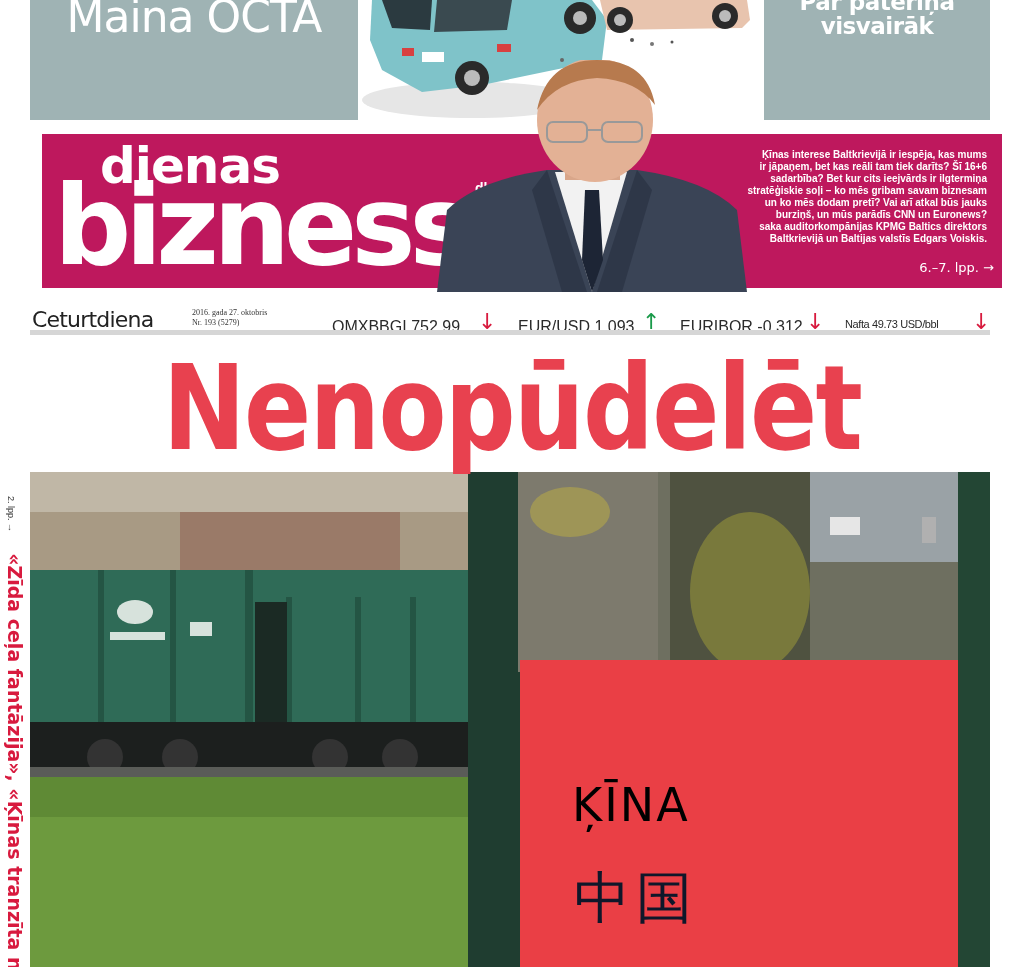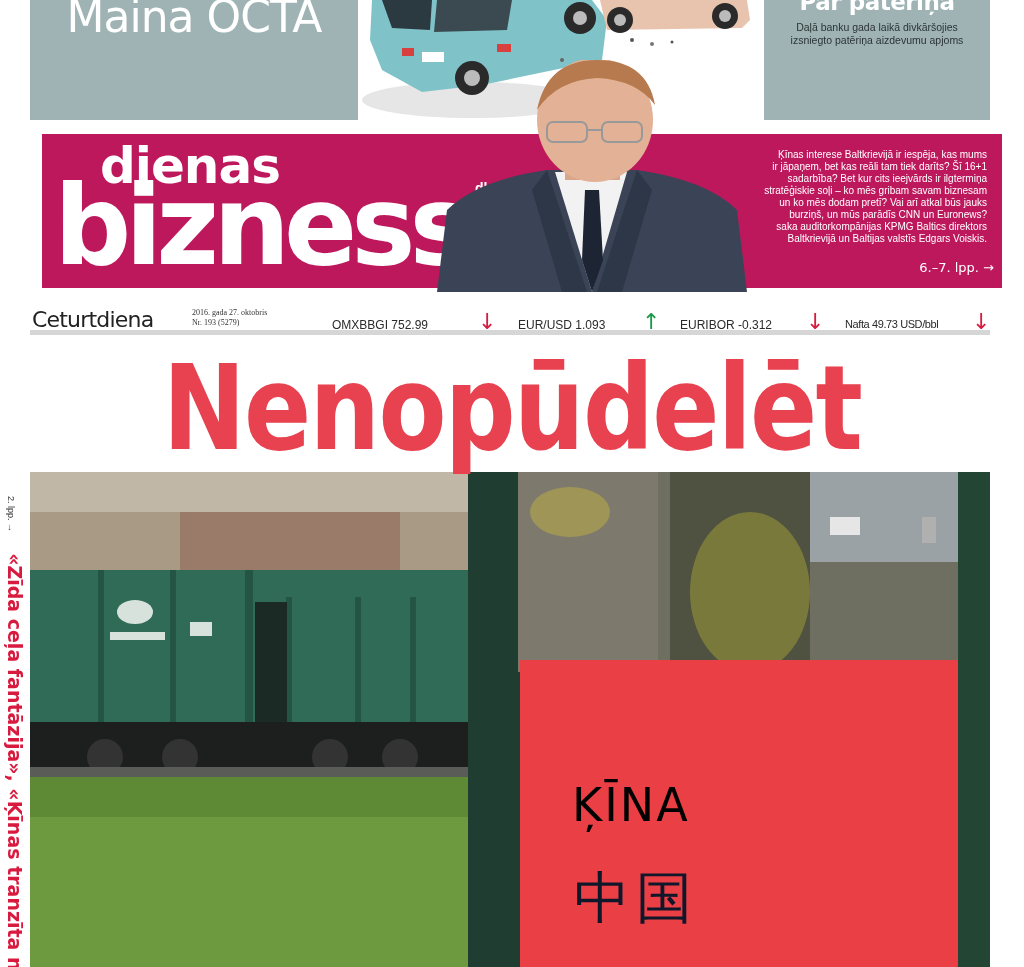--- a/index.html
+++ b/index.html
@@ -39,37 +39,37 @@
       position: absolute; left: 12px; top: 32px; color: #fff;
       font-family: "DejaVu Sans", sans-serif; font-weight: bold; font-size: 108px; letter-spacing: -6px; line-height: 120px;
       transform: scaleY(1.02);
     }
     .logo-db {
       position: absolute; left: 433px; top: 46px; color: #fff;
       font-family: "Liberation Sans", sans-serif; font-weight: bold; font-size: 14px;
     }
     .lead-text {
       position: absolute; left: 645px; top: 15px; width: 300px; color: #fff;
-      font-family: "Liberation Sans", sans-serif; font-weight: normal; font-size: 10px; line-height: 12px;
+      font-family: "Liberation Sans", sans-serif; font-weight: bold; font-size: 10px; line-height: 12px;
       text-align: right;
     }
     .lead-text span { display: block; }
     .lead-page {
       position: absolute; right: 8px; top: 126px; color: #fff;
       font-family: "DejaVu Sans", sans-serif; font-size: 13px;
     }
 
     
     .portrait { position: absolute; left: 437px; top: 60px; width: 310px; height: 232px; }
 
     
     .strip { position: absolute; left: 30px; top: 304px; width: 960px; height: 40px; }
     .day { position: absolute; left: 2px; top: 3px; font-family: "DejaVu Sans", sans-serif; font-size: 22px; color: #222; letter-spacing: -0.8px; }
     .dateinfo { position: absolute; left: 162px; top: 4px; font-family: "Liberation Serif", serif; font-size: 8px; color: #333; line-height: 10px; }
-    .ticker { position: absolute; top: 14px; font-family: "Liberation Sans", sans-serif; font-size: 12px; color: #2a2a2a; }
+    .ticker { position: absolute; top: 14px; font-family: "Liberation Sans", sans-serif; font-size: 16px; color: #2a2a2a; }
     .arrow { position: absolute; top: 7px; font-size: 22px; line-height: 22px; font-family: "DejaVu Sans", sans-serif; }
     .arrow.down { color: #d81a3e; }
     .arrow.up { color: #1a9a4a; }
     .rule { position: absolute; left: 30px; top: 330px; width: 960px; height: 5px; background: #d6d6d6; }
 
     
     .headline {
       position: absolute; left: 0; top: 338px; width: 1024px; text-align: center;
       font-family: "DejaVu Sans", sans-serif; font-weight: bold; font-size: 118px; line-height: 140px;
       color: #e8414f; letter-spacing: -2px;
@@ -128,34 +128,31 @@
     <circle cx="363" cy="16" r="6" fill="#bbbbbb"></circle>
   <circle cx="270" cy="40" r="2" fill="#555"></circle>
     <circle cx="290" cy="44" r="2" fill="#777"></circle>
   <circle cx="310" cy="42" r="1.5" fill="#555"></circle>
     <circle cx="200" cy="60" r="2" fill="#666"></circle>
 </svg>
 
 <div class="teaser-right">
   <div class="title">
     <div>Par patēriņa</div>
-  </div>
-  <div class="sub">
-    <div>Daļā banku gada laikā divkāršojies</div>
-    <div>izsniegto patēriņa aizdevumu apjoms</div>
+    <div>visvairāk</div>
   </div>
 </div>
 
 <div class="masthead">
   <div class="logo-dienas">dienas</div>
   <div class="logo-bizness">bizness</div>
   <div class="logo-db">db.lv</div>
   <div class="lead-text">
     <span>Ķīnas interese Baltkrievijā ir iespēja, kas mums</span>
-    <span>ir jāpaņem, bet kas reāli tam tiek darīts? Šī 16+1</span>
+    <span>ir jāpaņem, bet kas reāli tam tiek darīts? Šī 16+6</span>
     <span>sadarbība? Bet kur cits ieejvārds ir ilgtermiņa</span>
     <span>stratēģiskie soļi – ko mēs gribam savam biznesam</span>
     <span>un ko mēs dodam pretī? Vai arī atkal būs jauks</span>
     <span>burziņš, un mūs parādīs CNN un Euronews?</span>
     <span>saka auditorkompānijas KPMG Baltics direktors</span>
     <span>Baltkrievijā un Baltijas valstīs Edgars Voiskis.</span>
   </div>
   <div class="lead-page">6.–7. lpp. →</div>
 </div>
 

